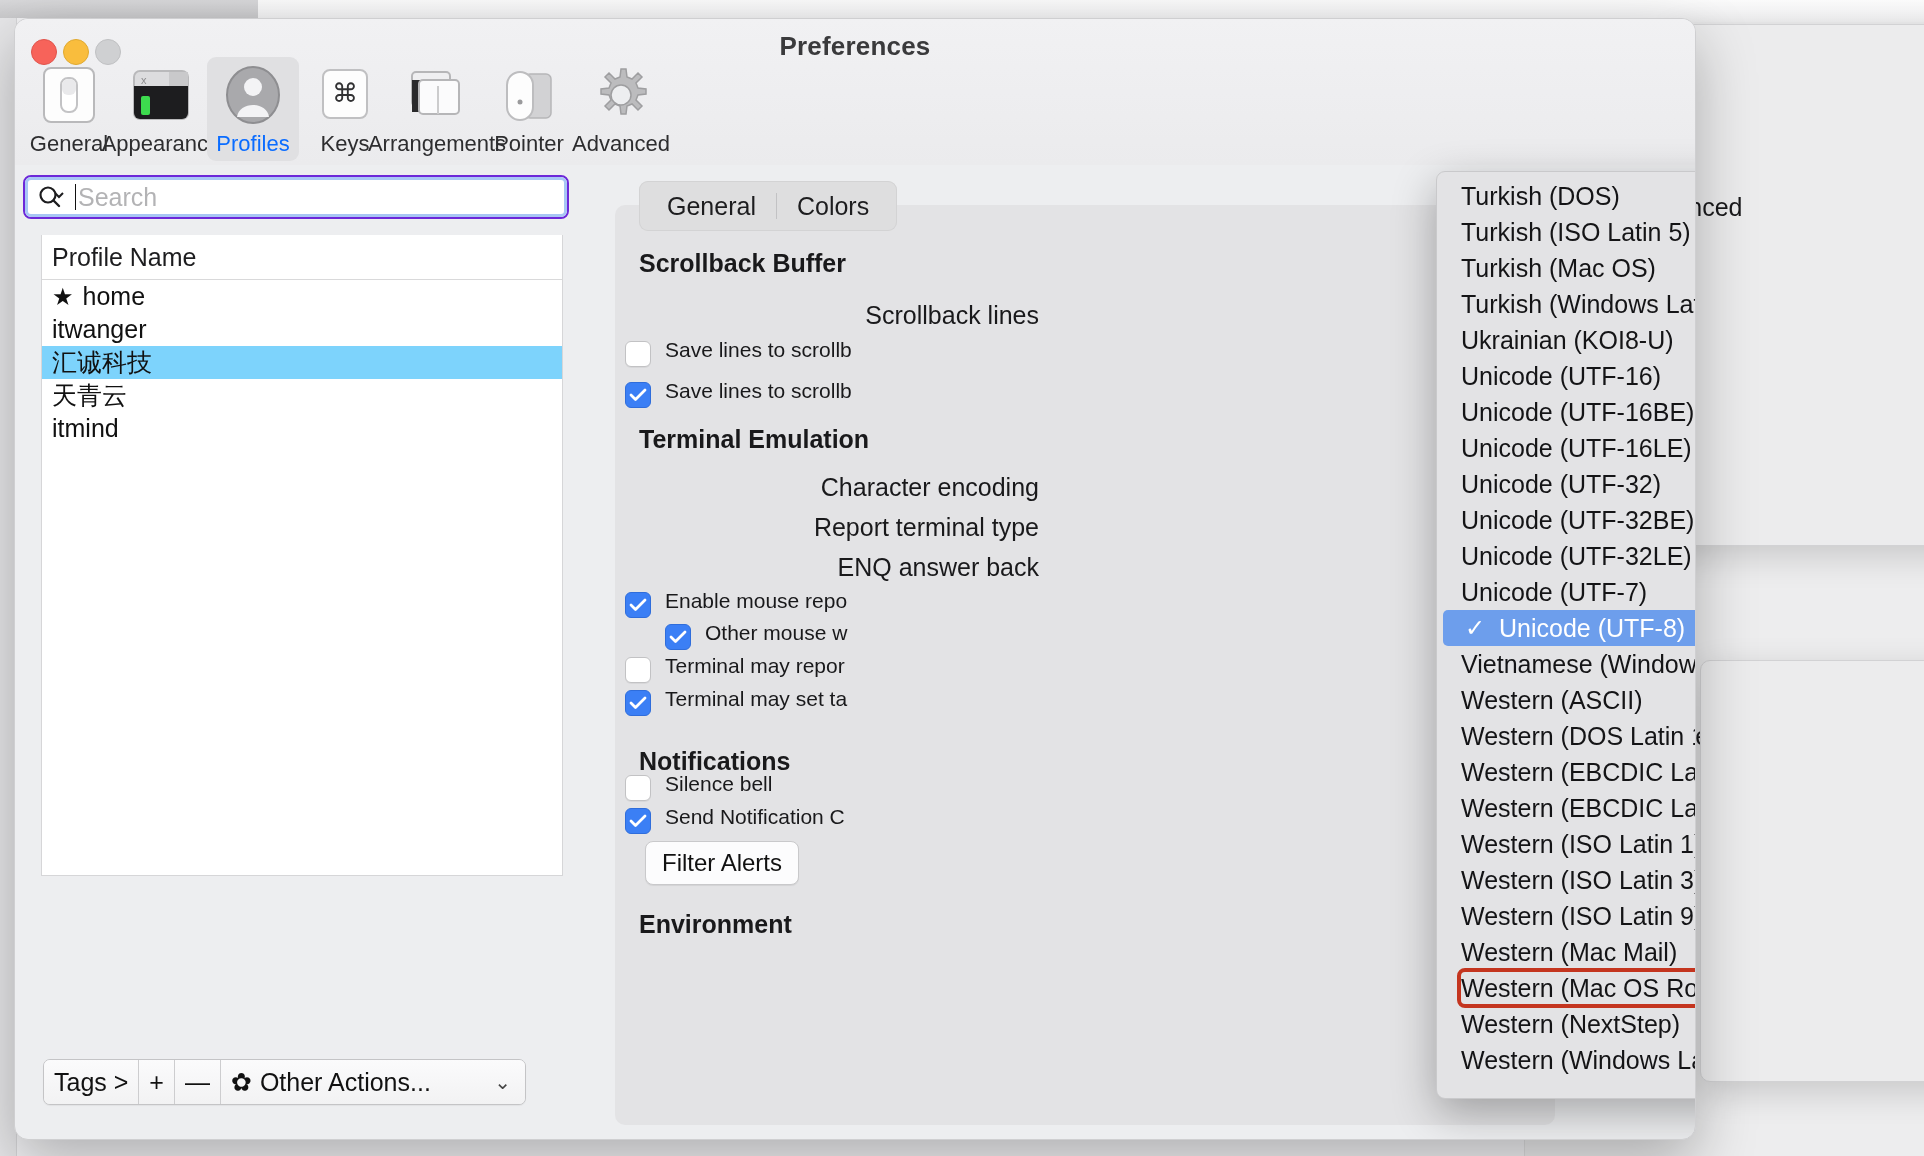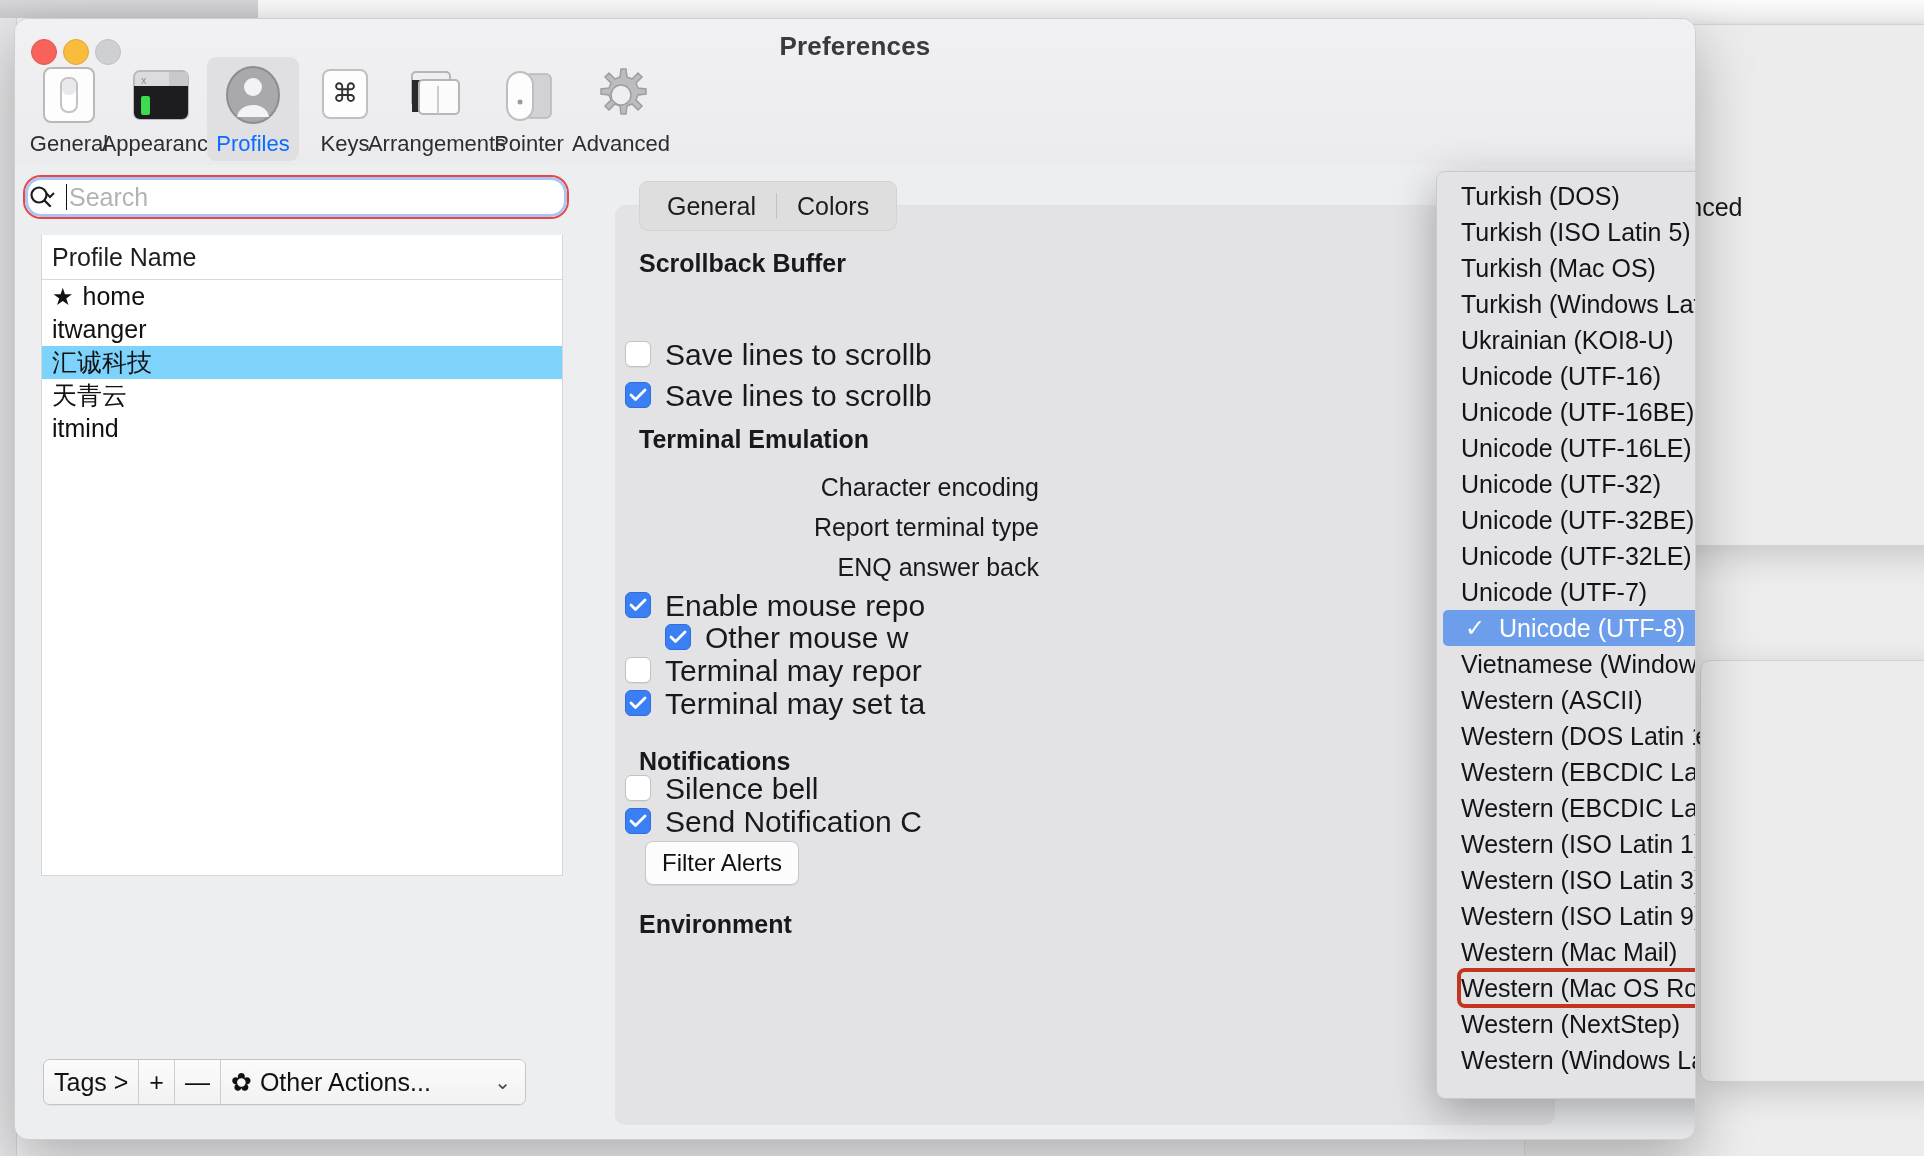--- a/index.html
+++ b/index.html
@@ -55,22 +55,22 @@
   .tb-item{width:92px;display:flex;flex-direction:column;align-items:center;
            padding:6px 0 4px;border-radius:9px;cursor:default;}
   .tb-item.active{background:#e0e0e2;}
   .tb-icon{height:64px;display:flex;align-items:center;justify-content:center;}
   .tb-label{margin-top:4px;font-size:22px;color:#2d2d2f;white-space:nowrap;}
   .tb-item.active .tb-label{color:#0a6cff;}
 
   
   #search-wrap{position:absolute;left:8px;top:156px;width:546px;height:44px;}
   #search-field{width:100%;height:100%;box-sizing:border-box;background:#fff;
-    border:2px solid #ef4444;border-radius:18px;outline:3px solid #a8c6f5;outline-offset:-5px;
-    display:flex;align-items:center;padding-left:3px;}
+    border:2px solid #6d28d9;border-radius:8px;outline:3px solid #a8c6f5;outline-offset:-5px;
+    display:flex;align-items:center;padding-left:12px;}
   #search-icon-box{display:flex;align-items:center;gap:2px;margin-right:8px;}
   #search-caret{width:1px;height:26px;background:#111;margin-right:2px;}
   #search-placeholder{font-size:25px;color:#b3b3b5;}
 
   
   #profile-list{position:absolute;left:26px;top:216px;width:520px;height:640px;
                 background:#fff;border:1px solid #d6d6d8;border-top:none;}
   #profile-header{height:44px;line-height:44px;padding-left:10px;font-size:25px;color:#1d1d1f;
                   background:#fff;border-bottom:1px solid #d9d9da;}
   .profile-row{height:33px;line-height:33px;padding-left:10px;font-size:25px;color:#111;
@@ -94,21 +94,21 @@
   #tab-strip{position:absolute;left:24px;top:-24px;height:50px;display:flex;align-items:center;
              background:#dededf;border-radius:9px;padding:0 8px;box-shadow:inset 0 0 0 1px #d3d3d4;}
   .tab{padding:0 20px;font-size:25px;color:#1d1d1f;line-height:50px;}
   .tab-sep{width:1px;height:26px;background:#c2c2c4;}
   .grp-title{position:absolute;font-size:25px;font-weight:bold;color:#19191b;}
   .row-label{position:absolute;font-size:25px;color:#19191b;white-space:nowrap;text-align:right;}
   .chk{position:absolute;width:26px;height:26px;border-radius:6px;box-sizing:border-box;}
   .chk.off{background:#fff;border:1px solid #c2c2c4;box-shadow:0 1px 0 rgba(0,0,0,.05);}
   .chk.on{background:#3b7ff5;border:1px solid #2f6ddb;display:flex;align-items:center;justify-content:center;}
   .chk.on svg{display:block;}
-  .chk-label{position:absolute;font-size:30px;color:#19191b;white-space:nowrap;text-align:right;}
+  .chk-label{position:absolute;font-size:21px;color:#19191b;white-space:nowrap;text-align:right;}
   #filter-alerts{position:absolute;background:#fcfcfd;border:1px solid #c9c9cb;border-radius:8px;
     box-shadow:0 1px 1px rgba(0,0,0,.07);font-size:24px;color:#111;padding:7px 16px;}
 
   
   #encoding-menu{
     position:absolute;left:821px;top:-34px;width:540px;height:928px;
     background:#e3e3e5;border:1px solid #c9c9cb;border-radius:9px;
     box-shadow:0 14px 44px rgba(0,0,0,.30);
     padding:6px 0;box-sizing:border-box;overflow:hidden;z-index:60;
   }
@@ -296,20 +296,21 @@
 
   <div id="settings-pane">
 
     <div id="tab-strip">
       <div class="tab">General</div>
       <div class="tab-sep"></div>
       <div class="tab">Colors</div>
     </div>
 
     <div class="grp-title" style="left:24px;top:44px;">Scrollback Buffer</div>
+    <div class="row-label" style="left:24px;top:96px;width:400px;">Scrollback lines</div>
 
     <div class="chk off" style="left:10px;top:136px;"></div>
     <div class="chk-label" style="left:50px;top:133px;">Save lines to scrollb</div>
 
     <div class="chk on" style="left:10px;top:177px;">
       <svg width="18" height="14" viewBox="0 0 18 14">
           <polyline points="2,7 6.5,11.5 16,2" fill="none" stroke="#fff" stroke-width="2.8" stroke-linecap="round" stroke-linejoin="round"></polyline>
         </svg>
     </div>
     <div class="chk-label" style="left:50px;top:174px;">Save lines to scrollb</div>

